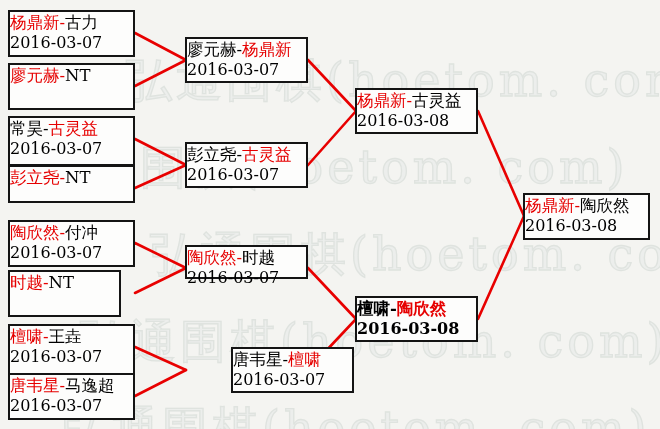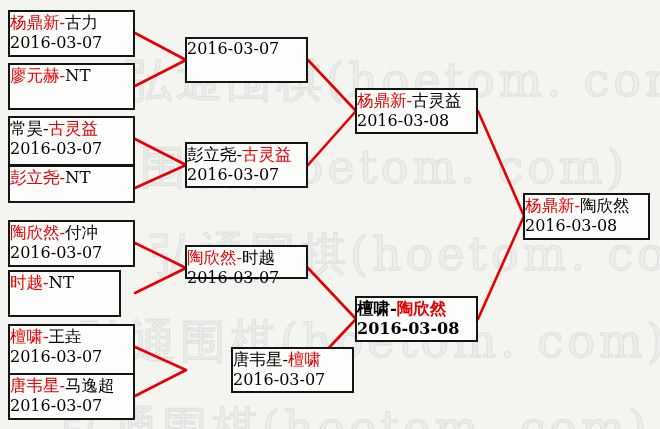--- a/index.html
+++ b/index.html
@@ -92,20 +92,21 @@
       </div>
       <div class="match-box" style="left: 8px; top: 324px; width: 127px; height: 55px;">
         <div class="names"><span class="red">檀啸</span><span class="red">-</span><span>王垚</span></div>
         <div>2016-03-07</div>
       </div>
       <div class="match-box" style="left: 8px; top: 373px; width: 127px; height: 47px;">
         <div class="names"><span class="red">唐韦星</span><span class="red">-</span><span>马逸超</span></div>
         <div>2016-03-07</div>
       </div>
       <div class="match-box" style="left: 185px; top: 37px; width: 123px; height: 46px;">
+        <div class="names"><span>廖元赫</span><span>-</span><span class="red">杨鼎新</span></div>
         <div>2016-03-07</div>
       </div>
       <div class="match-box" style="left: 185px; top: 142px; width: 123px; height: 46px;">
         <div class="names"><span>彭立尧</span><span>-</span><span class="red">古灵益</span></div>
         <div>2016-03-07</div>
       </div>
       <div class="match-box" style="left: 185px; top: 245px; width: 123px; height: 34px;">
         <div class="names"><span class="red">陶欣然</span><span class="red">-</span><span>时越</span></div>
         <div>2016-03-07</div>
       </div>

